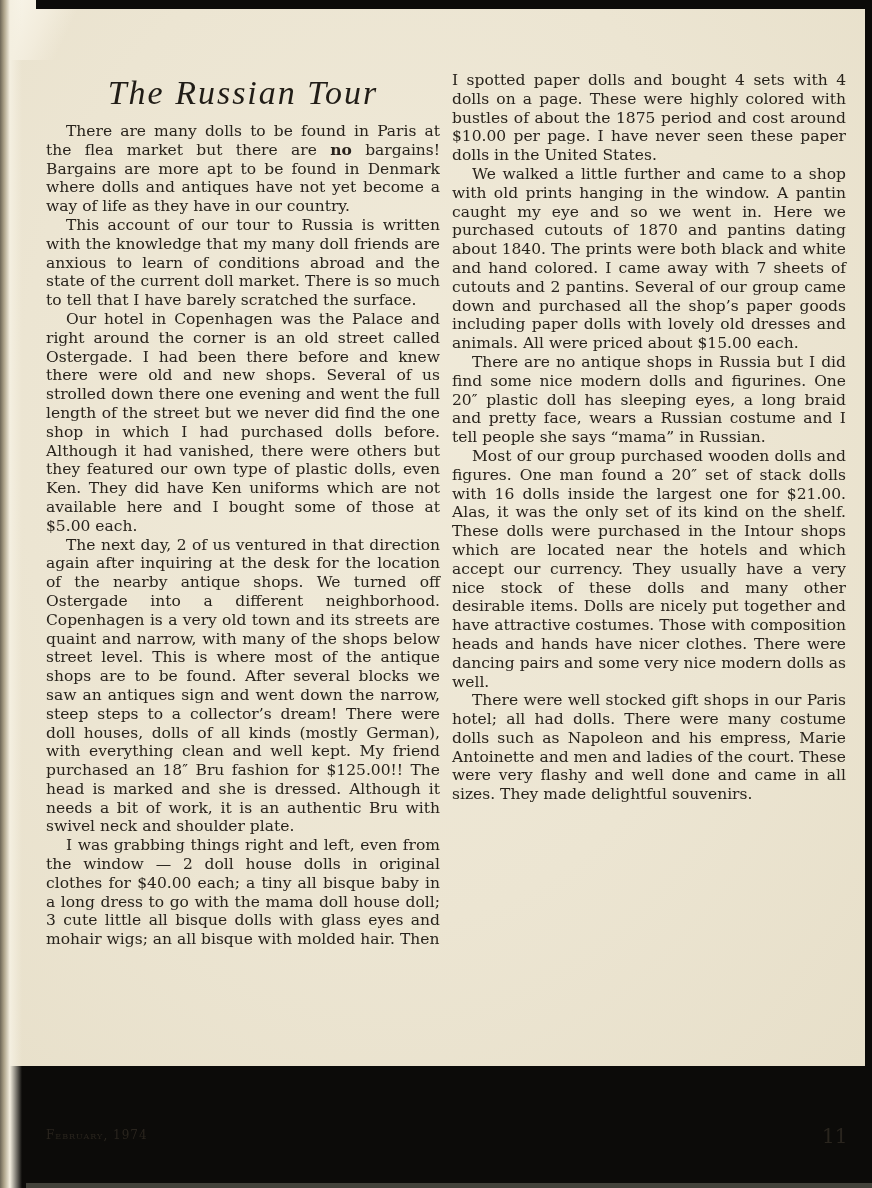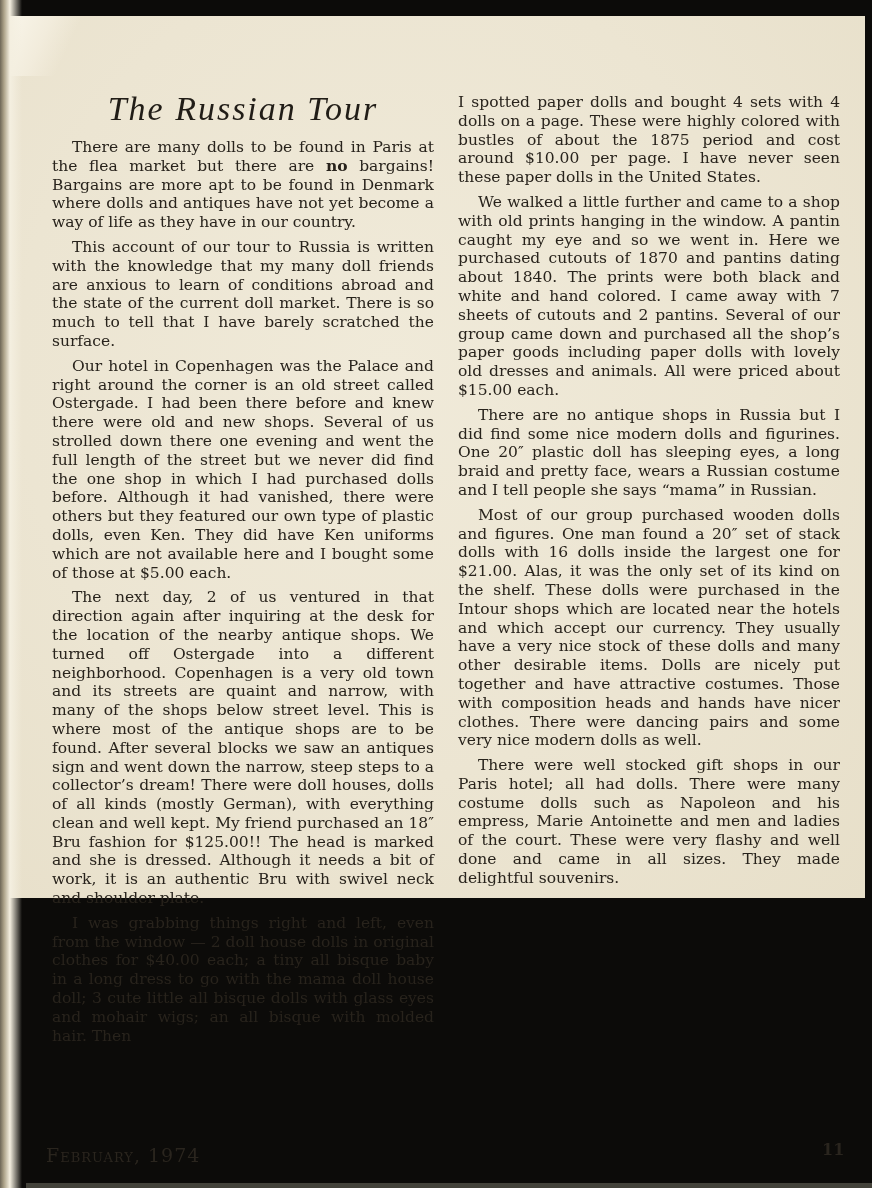--- a/index.html
+++ b/index.html
@@ -5,22 +5,22 @@
   html, body { margin: 0; padding: 0; }
   body {
     width: 872px; height: 1188px;
     background: #0c0b09;
     position: relative;
     overflow: hidden;
     font-family: "DejaVu Serif", serif;
   }
   .page {
     position: absolute;
-    left: 0; top: 16px;
-    width: 865px; height: 882px;
+    left: 0; top: 0;
+    width: 865px; height: 1066px;
     background: radial-gradient(ellipse at 45% 40%, #f0ead9 0%, #ece5d2 55%, #e7dfc9 100%);
   }
   .top-bar {
     position: absolute; left: 36px; top: 0; right: 0; height: 9px;
     background: #0c0b09;
   }
   .right-bar {
     position: absolute; right: 0; top: 0; width: 7px; height: 1188px;
     background: #0c0b09;
   }
@@ -37,21 +37,21 @@
     background: linear-gradient(115deg, #faf7ec 0%, #f2ecdc 45%, rgba(242,236,220,0) 70%);
   }
   .column {
     position: absolute;
     width: 394px;
     color: #28231c;
     font-size: 15.5px;
     line-height: 18.8px;
     text-align: justify;
   }
-  .column p { margin: 6px; }
+  .column p { margin: 0; }
   .column p.indent { text-indent: 20px; }
   .col-left  { left: 46px;  top: 74px; }
   .col-right { left: 452px; top: 71px; }
   .title-block { text-align: center; margin-bottom: 10px; }
   .article-title {
     font-family: "Liberation Serif", "DejaVu Serif", serif;
     font-style: italic;
     font-size: 34px;
     line-height: 38px;
     letter-spacing: 2px;
@@ -61,31 +61,30 @@
     font-weight: bold;
     font-size: 17.5px;
     line-height: 24px;
     letter-spacing: 0.5px;
     color: #24201a;
   }
   .footer-date {
     position: absolute;
     left: 46px; top: 1128px;
     font-variant: small-caps;
-    font-size: 19px;
+    font-size: 12px;
     letter-spacing: 1px;
     color: #2a251e;
     text-align: right;
   }
   .page-number {
     position: absolute;
     left: 822px; top: 1124px;
-    font-size: 16px;
+    font-size: 20px;
     color: #2a251e;
-    font-weight: bold;
   }
 </style>
 </head>
 <body>
 
 <div class="page">
   <div class="corner-curl"></div>
 
   <div class="column col-left">
     <div class="title-block">

